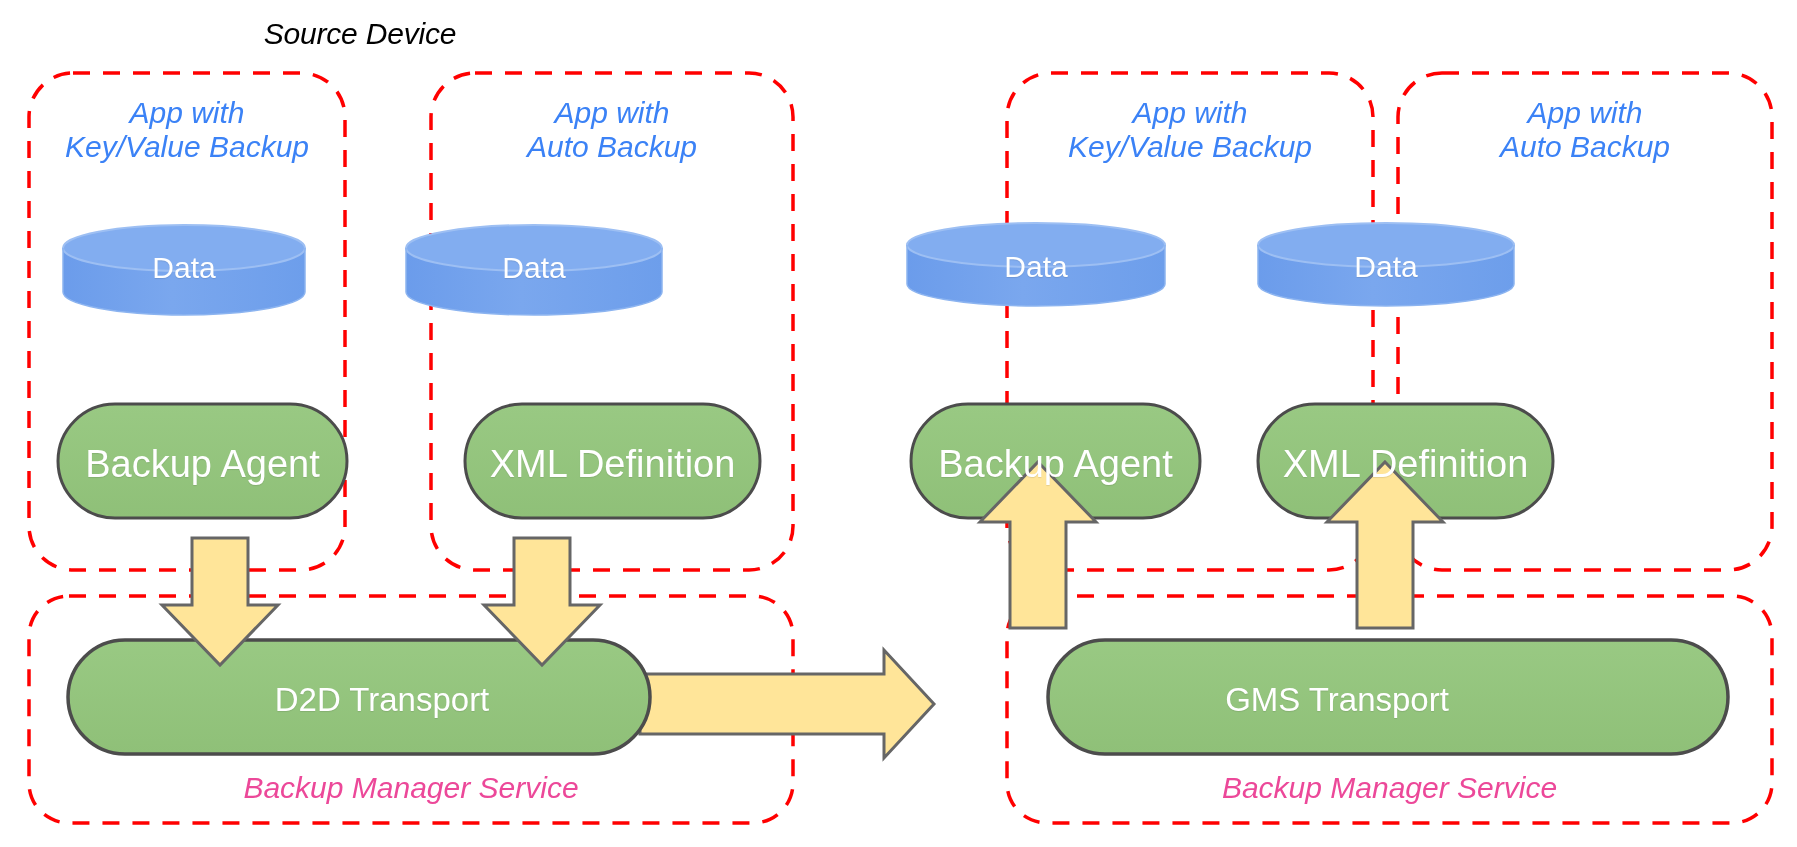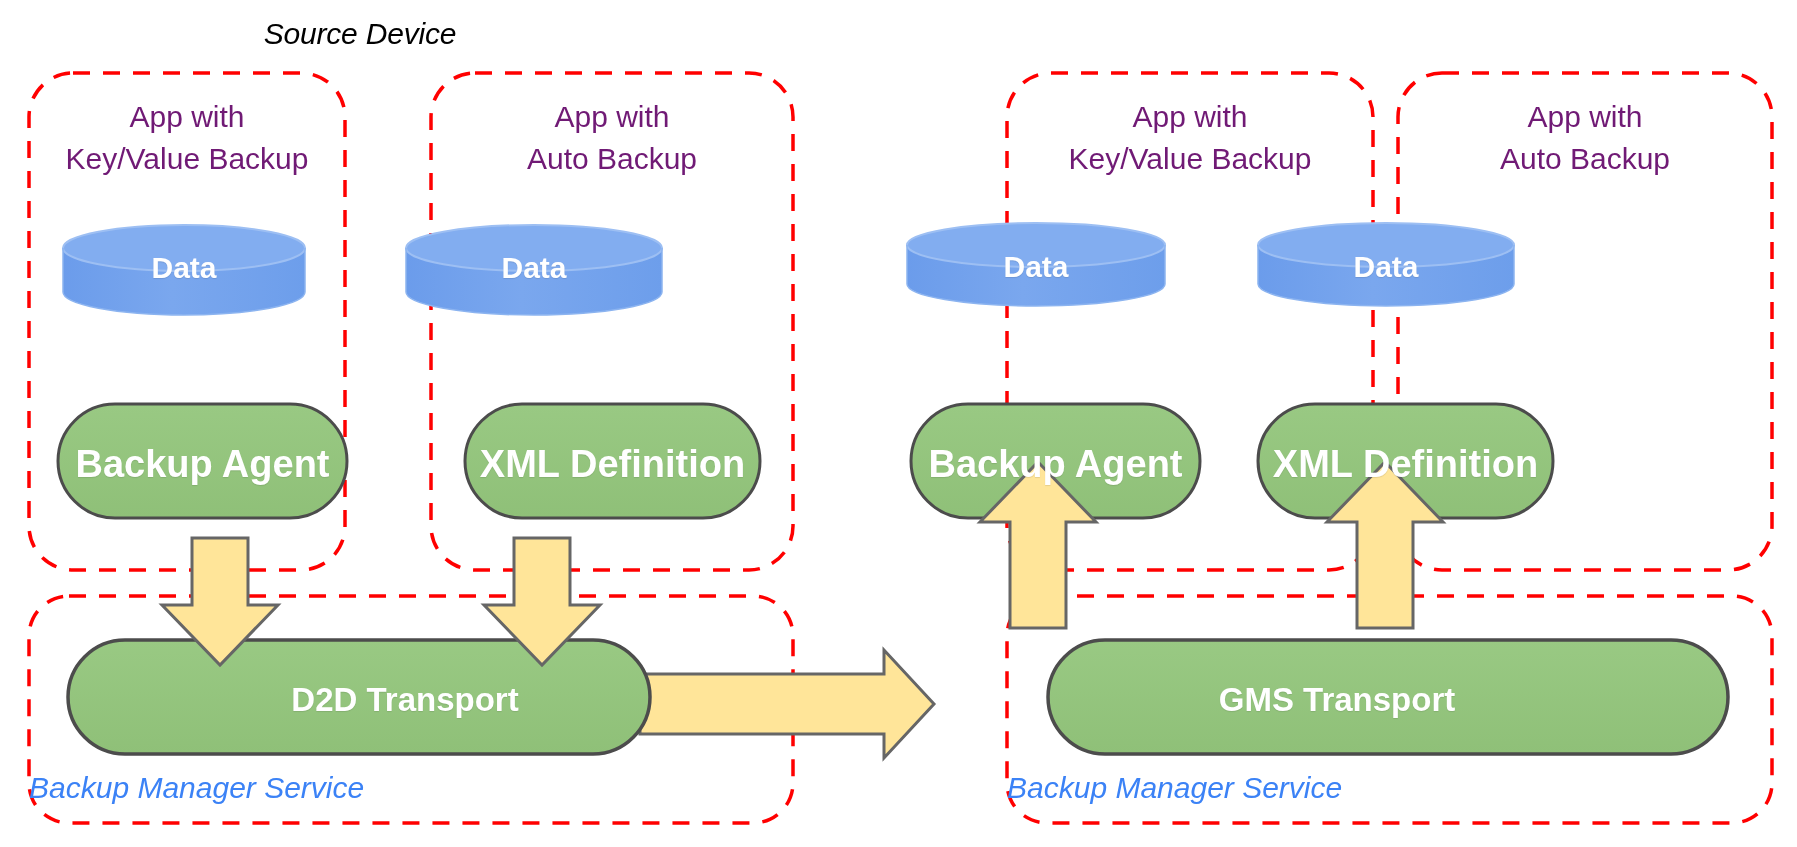--- a/index.html
+++ b/index.html
@@ -15,37 +15,38 @@
     position:absolute;
     font-style:italic;
     font-size:30px;
     color:#000000;
     text-align:center;
     white-space:nowrap;
     letter-spacing:-0.2px;
   }
   .panel-title{
     position:absolute;
+    font-style:italic;
     font-size:30px;
-    line-height:42px;
-    color:#701a75;
+    line-height:34px;
+    color:#3b82f6;
     text-align:center;
     white-space:pre-line;
   }
   .bms-label{
     position:absolute;
     font-style:italic;
     font-size:30px;
-    color:#3b82f6;
-    text-align:left;
+    color:#ec4899;
+    text-align:center;
     white-space:nowrap;
   }
   .shape-label{
     position:absolute;
-    font-weight:bold;
+    font-weight:normal;
     color:#ffffff;
     text-align:center;
     white-space:nowrap;
     pointer-events:none;
     text-shadow:0 1px 1px rgba(0,0,0,0.10);
   }
   .cyl-label{font-size:30px;}
   .pill-label{font-size:38px;}
   .transport-label{font-size:33px;}
 </style>
@@ -169,19 +170,19 @@
   <div class="shape-label cyl-label" style="left:63px;top:251px;width:242px;">Data</div>
   <div class="shape-label cyl-label" style="left:406px;top:251px;width:256px;">Data</div>
   <div class="shape-label cyl-label" style="left:907px;top:250px;width:258px;">Data</div>
   <div class="shape-label cyl-label" style="left:1258px;top:250px;width:256px;">Data</div>
 
   <div class="shape-label pill-label" style="left:58px;top:443px;width:289px;">Backup Agent</div>
   <div class="shape-label pill-label" style="left:465px;top:443px;width:295px;">XML Definition</div>
   <div class="shape-label pill-label" style="left:911px;top:443px;width:289px;">Backup Agent</div>
   <div class="shape-label pill-label" style="left:1258px;top:443px;width:295px;">XML Definition</div>
 
-  <div class="shape-label transport-label" style="left:84px;top:681px;width:642px;">D2D Transport</div>
+  <div class="shape-label transport-label" style="left:61px;top:681px;width:642px;">D2D Transport</div>
   <div class="shape-label transport-label" style="left:997px;top:681px;width:680px;">GMS Transport</div>
 
   <div class="bms-label" style="left:29px;top:771px;width:764px;">Backup Manager Service</div>
   <div class="bms-label" style="left:1007px;top:771px;width:765px;">Backup Manager Service</div>
 
 </div>
 
 </body></html>

